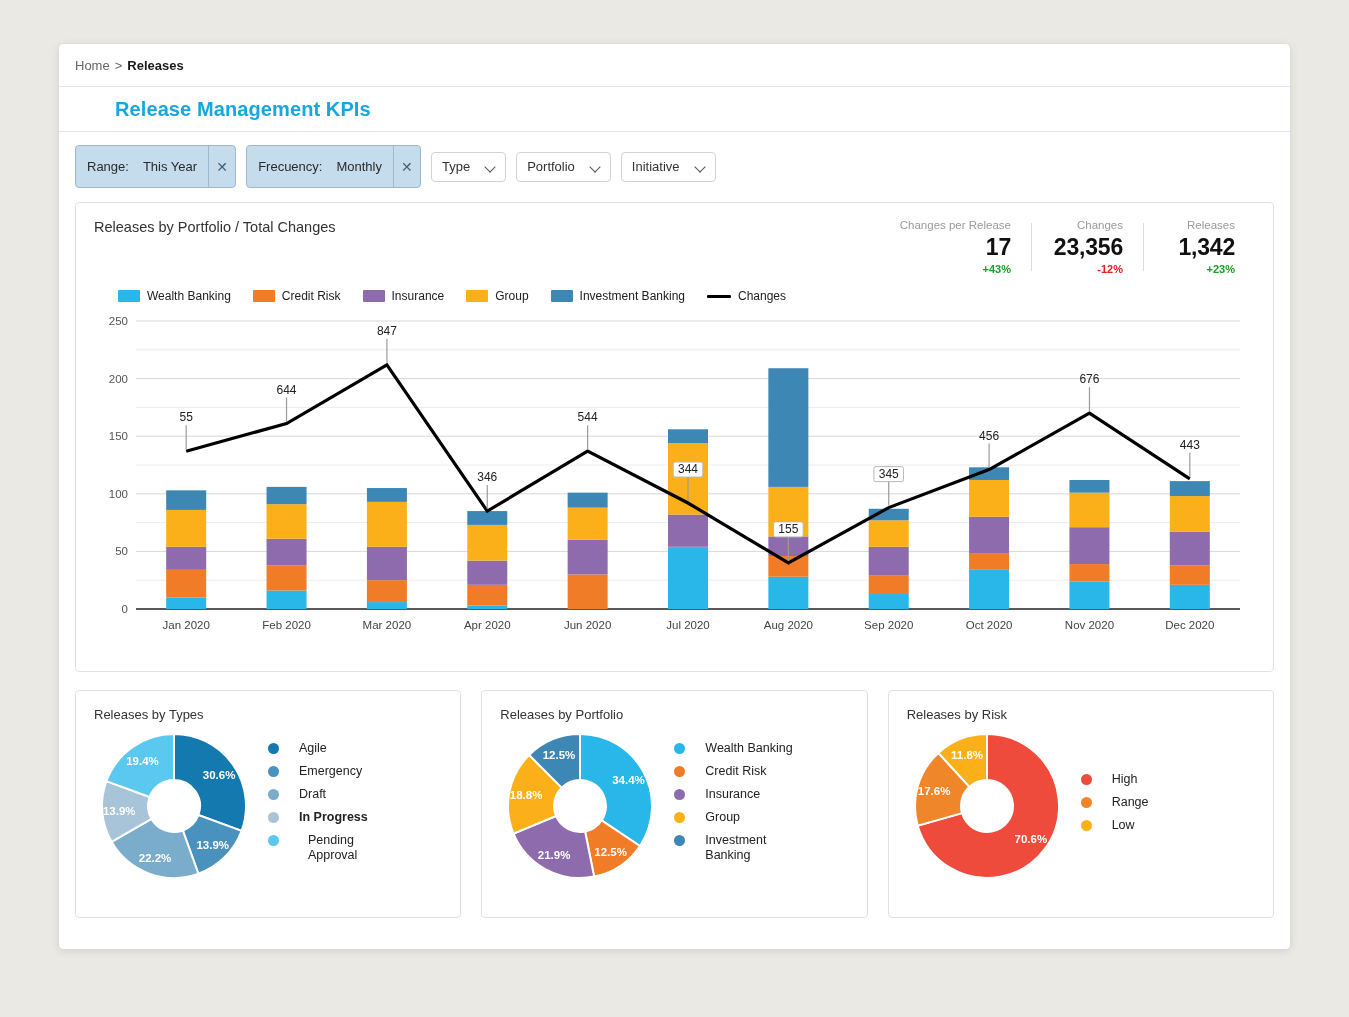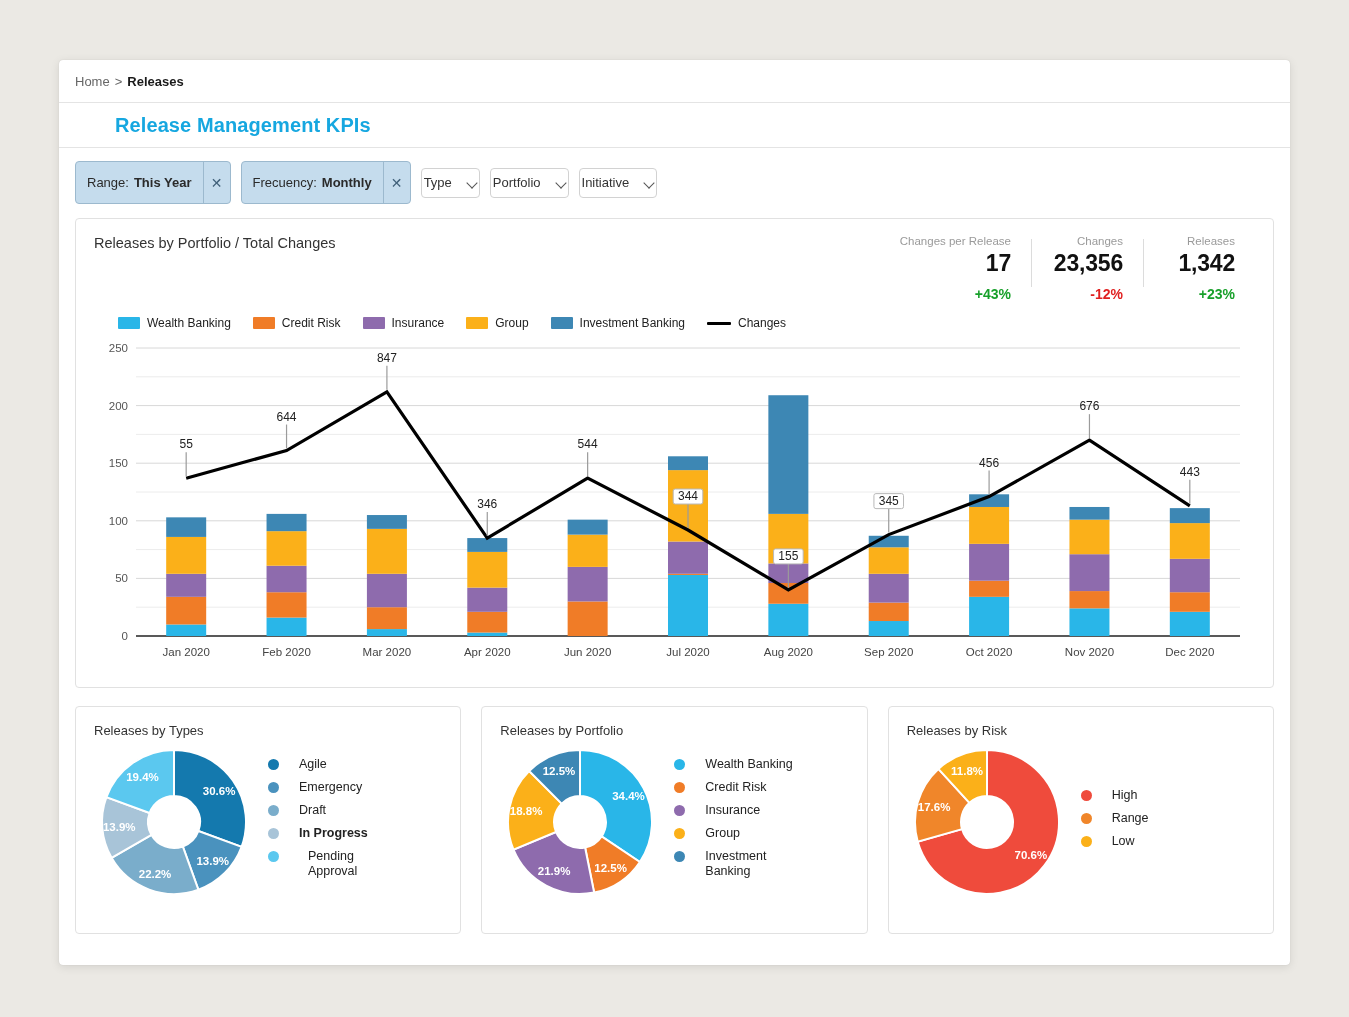--- a/index.html
+++ b/index.html
@@ -4,21 +4,21 @@
 <style>
   * { box-sizing: border-box; margin: 0; padding: 0; }
   html, body { width: 1349px; height: 1017px; }
   body {
     background: #ebe9e4;
     font-family: "Liberation Sans", sans-serif;
     -webkit-font-smoothing: antialiased;
   }
   .page {
     position: absolute;
-    left: 59px; top: 60px;
+    left: 59px; top: 44px;
     width: 1231px; height: 905px;
     background: #ffffff;
     border-radius: 4px;
     box-shadow: 0 2px 10px rgba(0,0,0,0.10), 0 0 1px rgba(0,0,0,0.18);
     overflow: hidden;
   }
 
   
   .breadcrumb {
     height: 43px;
@@ -57,30 +57,30 @@
     background: #c5dced;
     overflow: hidden;
     cursor: pointer;
   }
   .pill .txt {
     display: flex; align-items: center;
     padding: 0 11px;
     font-size: 13px; color: #2a2a2a;
     white-space: nowrap;
   }
-  .pill .txt b { font-weight: bold; margin-left: 5px; }
+  .pill .txt b { font-weight: normal; margin-left: 14px; }
   .pill .x {
     display: flex; align-items: center; justify-content: center;
     width: 27px;
     border-left: 1px solid #9cb9ce;
     color: #41617a; font-size: 14px;
   }
   .sel {
     display: flex; align-items: center; gap: 16px;
-    height: 30px; padding: 0 2px;
+    height: 30px; padding: 0 10px;
     border: 1px solid #d2d2d2; border-radius: 4px;
     background: #fff;
     font-size: 13px; color: #333;
     cursor: pointer;
   }
   .chev { width: 9px; height: 9px; position: relative; }
   .chev:before {
     content: ""; position: absolute; left: 0; top: 1px;
     width: 7px; height: 7px;
     border-right: 1.6px solid #555; border-bottom: 1.6px solid #555;
@@ -110,21 +110,21 @@
     text-align: right;
     min-width: 112px;
     position: relative;
   }
   .kpi + .kpi:before {
     content: ""; position: absolute; left: 0; top: 4px;
     width: 1px; height: 48px; background: #dcdcdc;
   }
   .kpi .k-label { font-size: 11.5px; color: #9a9a9a; }
   .kpi .k-value { font-size: 23px; font-weight: bold; color: #111; margin-top: 3px; letter-spacing: -.2px; }
-  .kpi .k-delta { font-size: 14px; font-weight: bold; margin-top: 9px; }
+  .kpi .k-delta { font-size: 11px; font-weight: bold; margin-top: 2px; }
   .k-up { color: #17a02a; }
   .k-down { color: #e02020; }
 
   
   .legend {
     display: flex; align-items: center; gap: 22px;
     padding: 14px 0 0 42px;
   }
   .lg { display: flex; align-items: center; gap: 7px; font-size: 12px; color: #222; }
   .lg .sw { width: 22px; height: 12px; border-radius: 1px; }

